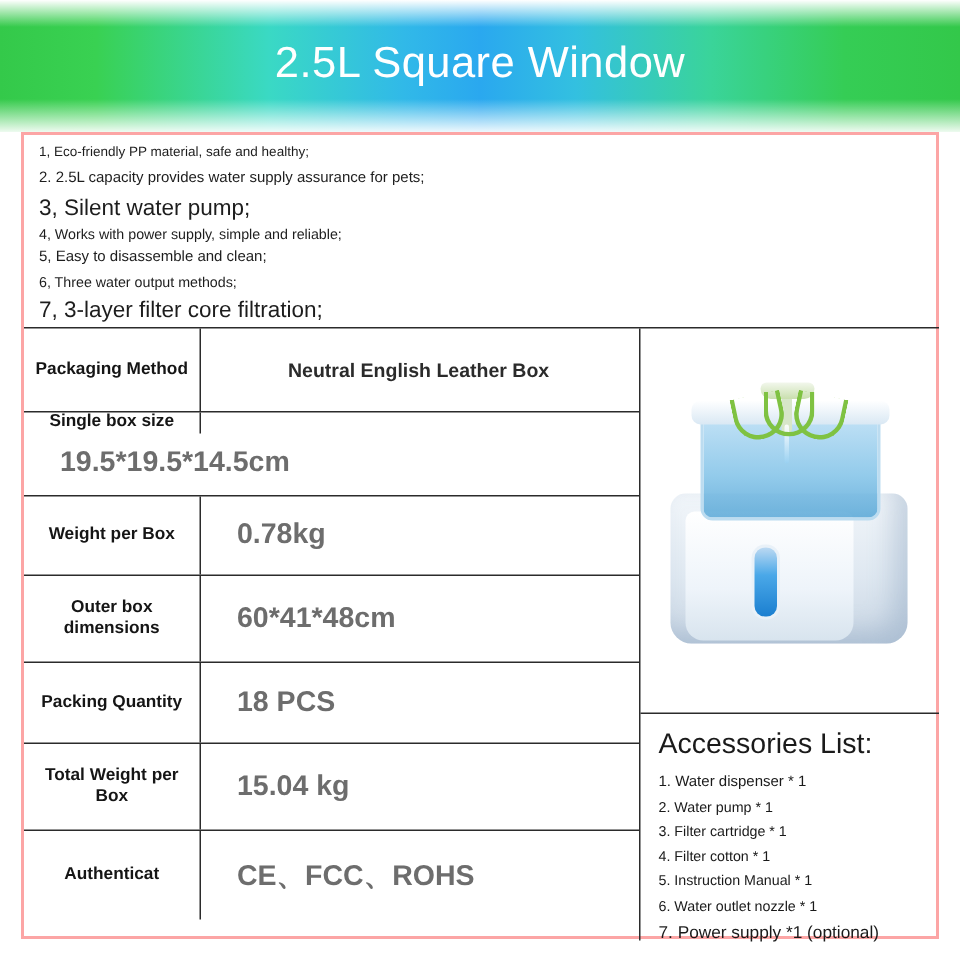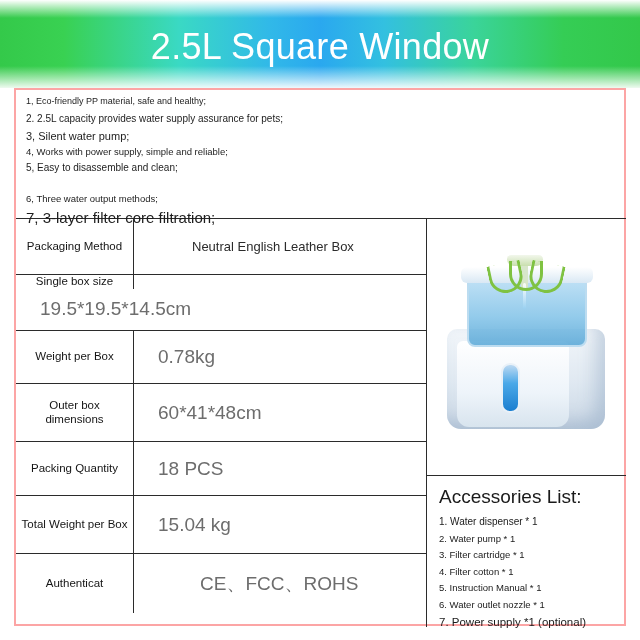--- a/index.html
+++ b/index.html
@@ -53,21 +53,21 @@
     height: 24px;
     background: linear-gradient(180deg, rgba(255,255,255,0) 0%, #ffffff 100%);
   }
   .banner-title {
     position: absolute;
     left: 0;
     top: 26px;
     width: 640px;
     text-align: center;
     color: #ffffff;
-    font-size: 36px;
+    font-size: 29px;
     font-weight: 400;
     letter-spacing: 0.3px;
   }
 
   
   .sheet {
     position: absolute;
     left: 14px;
     top: 88px;
     width: 612px;
@@ -88,39 +88,40 @@
     padding: 6px 10px 0 10px;
   }
   .feat {
     font-size: 9.5px;
     color: #1d1d1d;
     line-height: 1.08;
     margin: 0 0 4px 0;
   }
   .feat.f1 { font-size: 9px; margin-top: 1px; }
   .feat.f2 { font-size: 10px; margin-top: 7px; }
-  .feat.f3 { font-size: 11px; margin-top: 6px; }
+  .feat.f3 { font-size: 15px; margin-top: 6px; }
   .feat.f4 { font-size: 9.5px; margin-top: 5px; }
   .feat.f5 { font-size: 10px; margin-top: 5px; }
-  .feat.f6 { font-size: 9.5px; margin-top: 21px; }
+  .feat.f6 { font-size: 9.5px; margin-top: 6px; }
   .feat.f7 { font-size: 15px; margin-top: 5px; }
 
   
   .spec-table {
     position: absolute;
     left: 0;
     top: 129px;
     width: 410px;
+    font-weight: bold;
   }
   .spec-row {
     display: flex;
     border-bottom: 1px solid #2b2b2b;
     box-sizing: border-box;
   }
-  .spec-row:last-child { border-bottom: none; gap: 42px; }
+  .spec-row:last-child { border-bottom: none; }
   .spec-label {
     width: 118px;
     box-sizing: border-box;
     border-right: 1px solid #2b2b2b;
     display: flex;
     align-items: center;
     justify-content: center;
     text-align: center;
     font-size: 11.5px;
     color: #151515;

